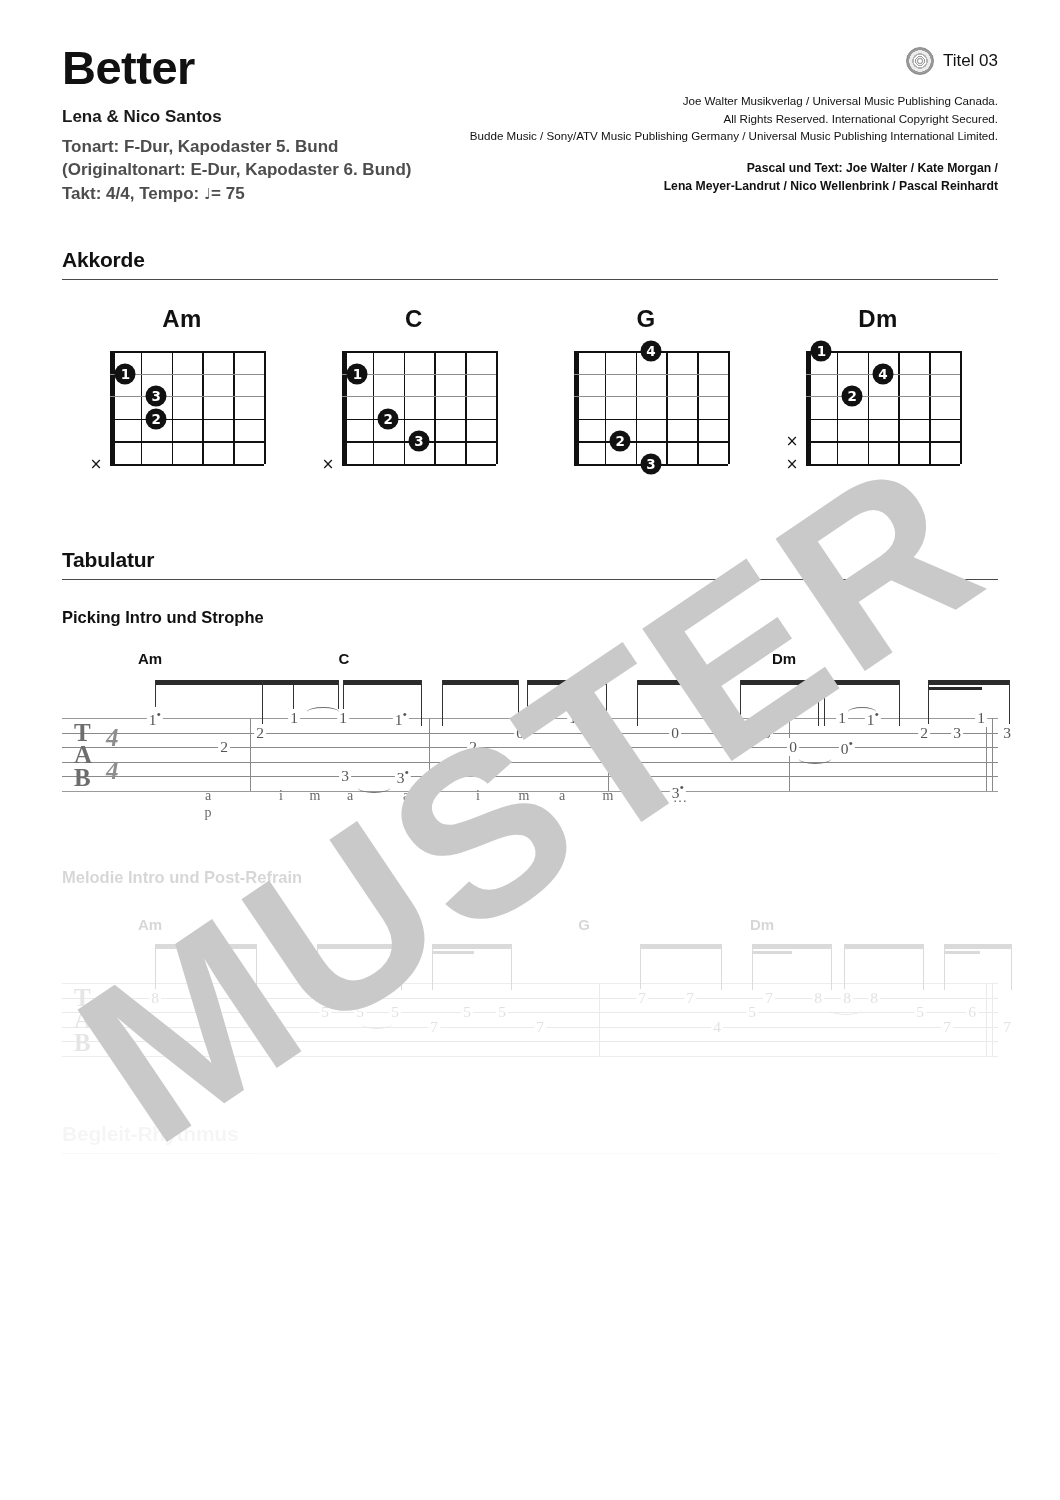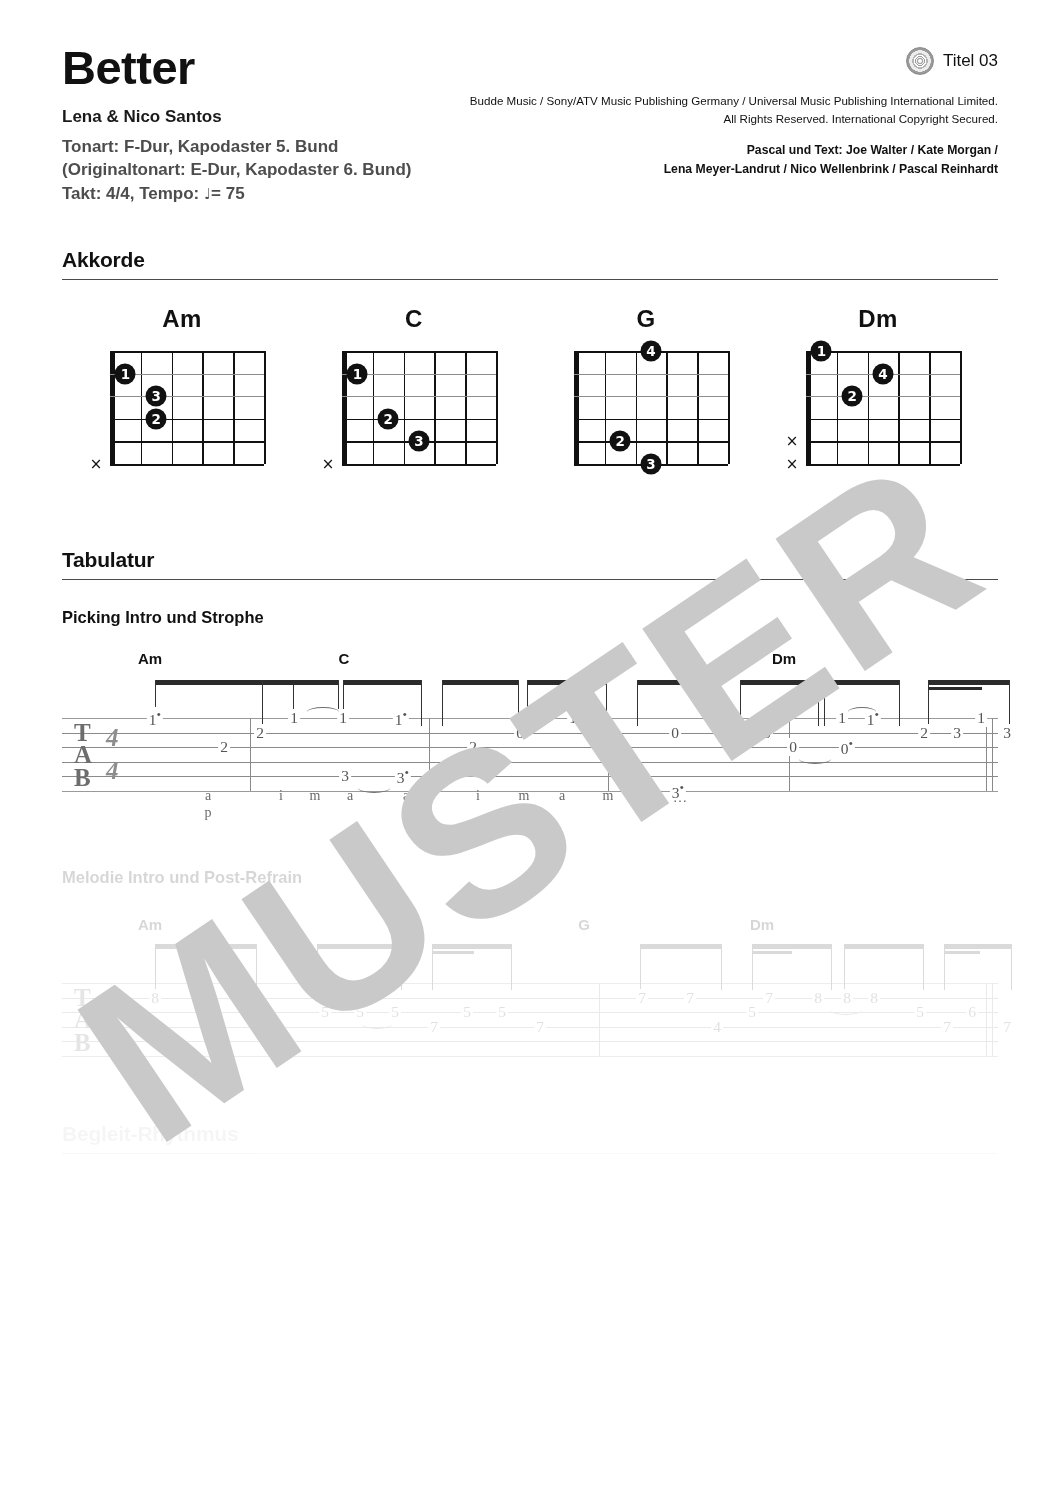--- a/index.html
+++ b/index.html
@@ -108,22 +108,23 @@
         <span>Takt: 4/4, Tempo: </span><span class="note-q">♩</span><span>= 75</span>
       </div>
     </div>
 
     <div class="hdr-right">
       <div class="titel-row">
         <span class="cd-icon"></span>
         <span class="titel-label">Titel 03</span>
       </div>
       <div class="copy">
+        <div>Joe Walter Musikverlag / Universal Music Publishing Canada.</div>
+        <div>All Rights Reserved. International Copyright Secured.</div>
         <div>Budde Music / Sony/ATV Music Publishing Germany / Universal Music Publishing International Limited.</div>
-        <div>All Rights Reserved. International Copyright Secured.</div>
       </div>
       <div class="credits">
         <div>Pascal und Text: Joe Walter / Kate Morgan /</div>
         <div>Lena Meyer-Landrut / Nico Wellenbrink / Pascal Reinhardt</div>
       </div>
     </div>
   </div>
 
   <div class="sect" style="top:248px;">
     <div class="sect-title">Akkorde</div>

